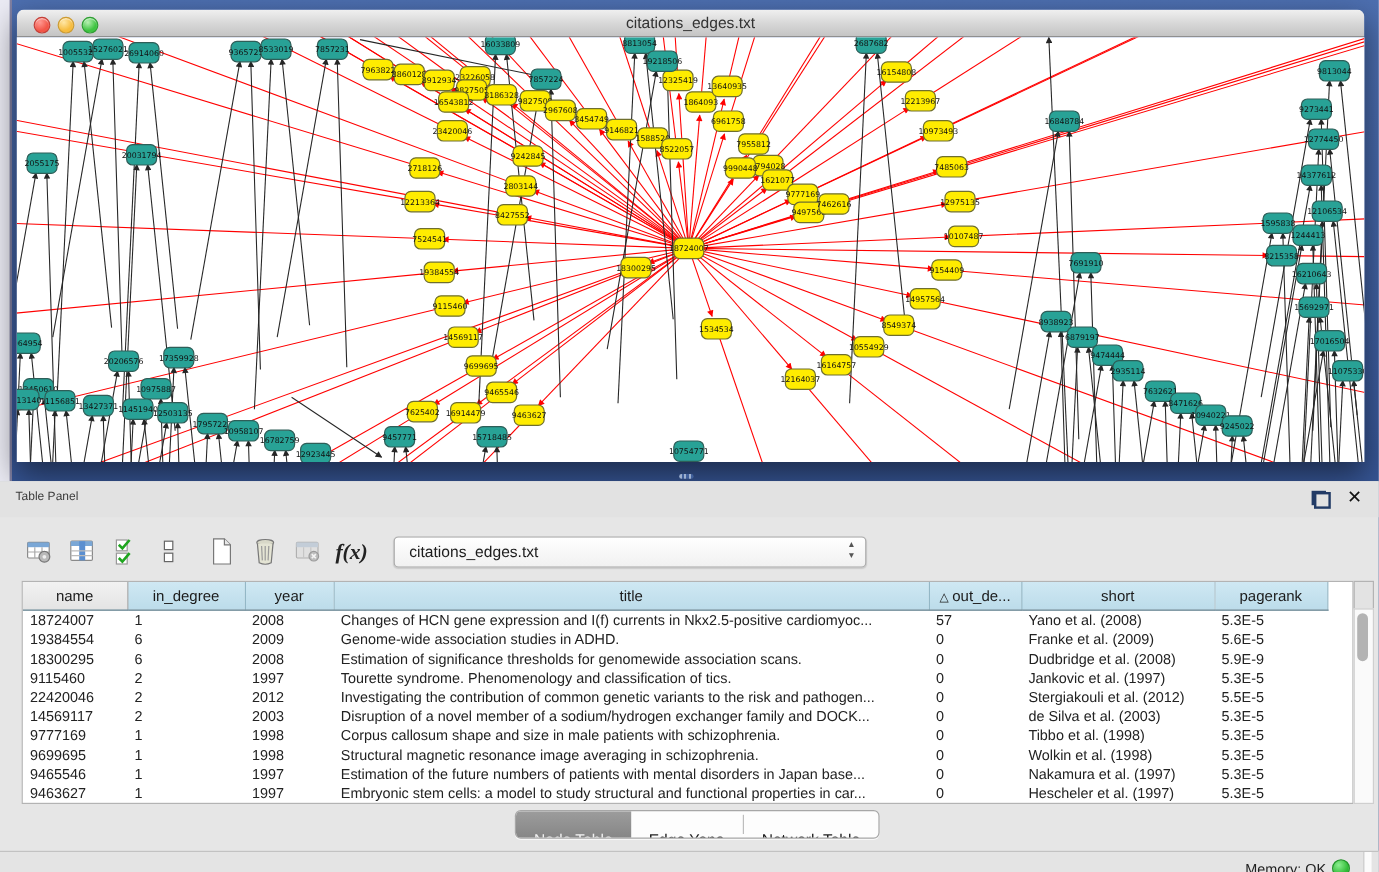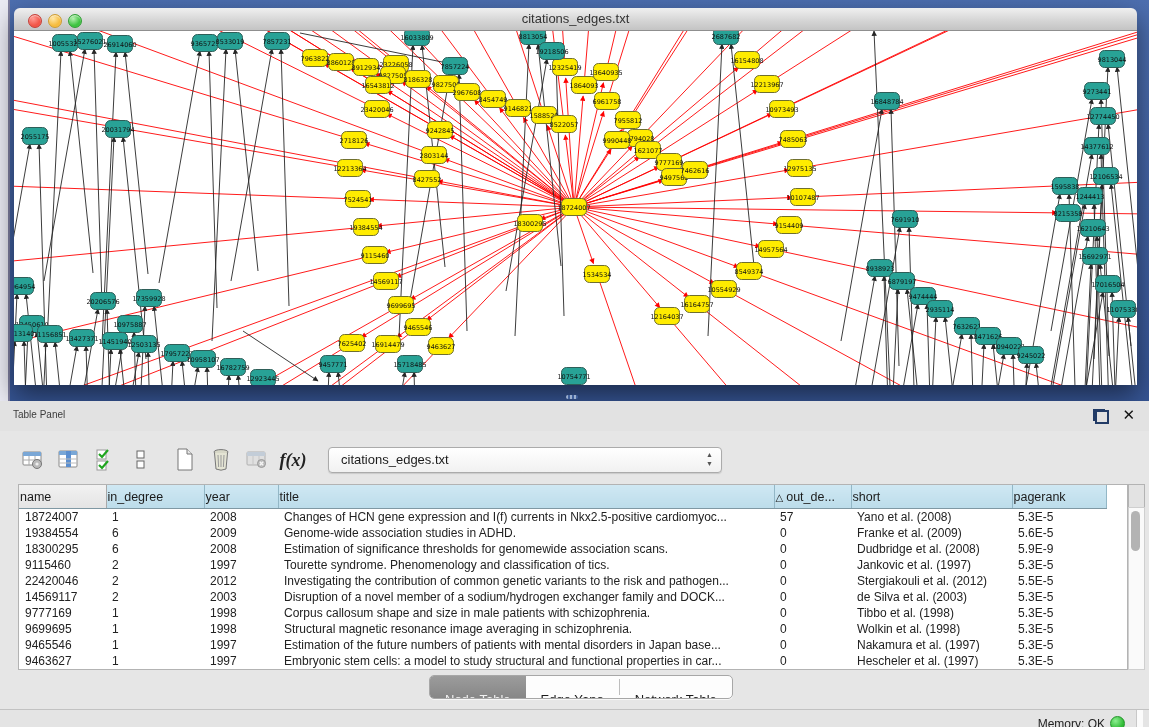--- a/index.html
+++ b/index.html
@@ -35,21 +35,21 @@
   .gap{width:8px;}
   .fx{font-family:"Liberation Serif","DejaVu Serif",serif;font-style:italic;font-size:18px;color:#222;font-weight:bold;}
   .combo{position:relative;margin-left:14px;width:392px;height:24px;border:1px solid #ababab;border-radius:4px;
      background:linear-gradient(180deg,#ffffff,#f1f1f1);box-shadow:0 1px 1px rgba(0,0,0,.12);}
   .combo .val{position:absolute;left:12px;top:4px;font-size:13px;color:#1c1c1c;}
   .stepper{position:absolute;right:8px;top:2px;font-size:7px;color:#555;line-height:9px;text-align:center;}
   
   .tbl-wrap{position:absolute;left:18px;top:83px;width:1108px;height:184px;background:#fff;border:1px solid #b3b3b3;overflow:hidden;}
   table{border-collapse:collapse;table-layout:fixed;width:1106px;font-size:12px;color:#222;}
   th{height:21px;background:linear-gradient(180deg,#cfe8f3,#bcdcea);border-right:1px solid #93b7c6;border-bottom:1px solid #7f98a3;
-     font-weight:normal;font-size:12.5px;color:#1b1b1b;text-align:left;overflow:hidden;white-space:nowrap;}
+     font-weight:normal;font-size:12.5px;color:#1b1b1b;text-align:center;overflow:hidden;white-space:nowrap;}
   th.c0{background:linear-gradient(180deg,#f2f2f2,#e4e4e4);border-right:1px solid #a9a9a9;}
   th.fill{background:#fff;border:none;}
   td{height:16px;padding:0 0 0 6px;white-space:nowrap;overflow:hidden;border:none;}
   .sortmark{font-size:10px;margin-right:3px;}
   .corner{position:absolute;left:1128px;top:83px;width:15px;height:22px;background:#e3e3e3;border:1px solid #b3b3b3;}
   .vscroll{position:absolute;left:1128px;top:106px;width:15px;height:161px;background:#fafafa;border:1px solid #cfcfcf;}
   .thumb{position:absolute;left:2px;top:3px;width:9px;height:40px;border-radius:5px;background:#b3b3b3;}
   
   .tabs-row{position:absolute;left:0;top:270px;width:100%;height:30px;}
   .seg{position:absolute;left:429px;top:4px;height:22px;display:flex;background:#fdfdfd;border:1px solid #a7a7a7;

